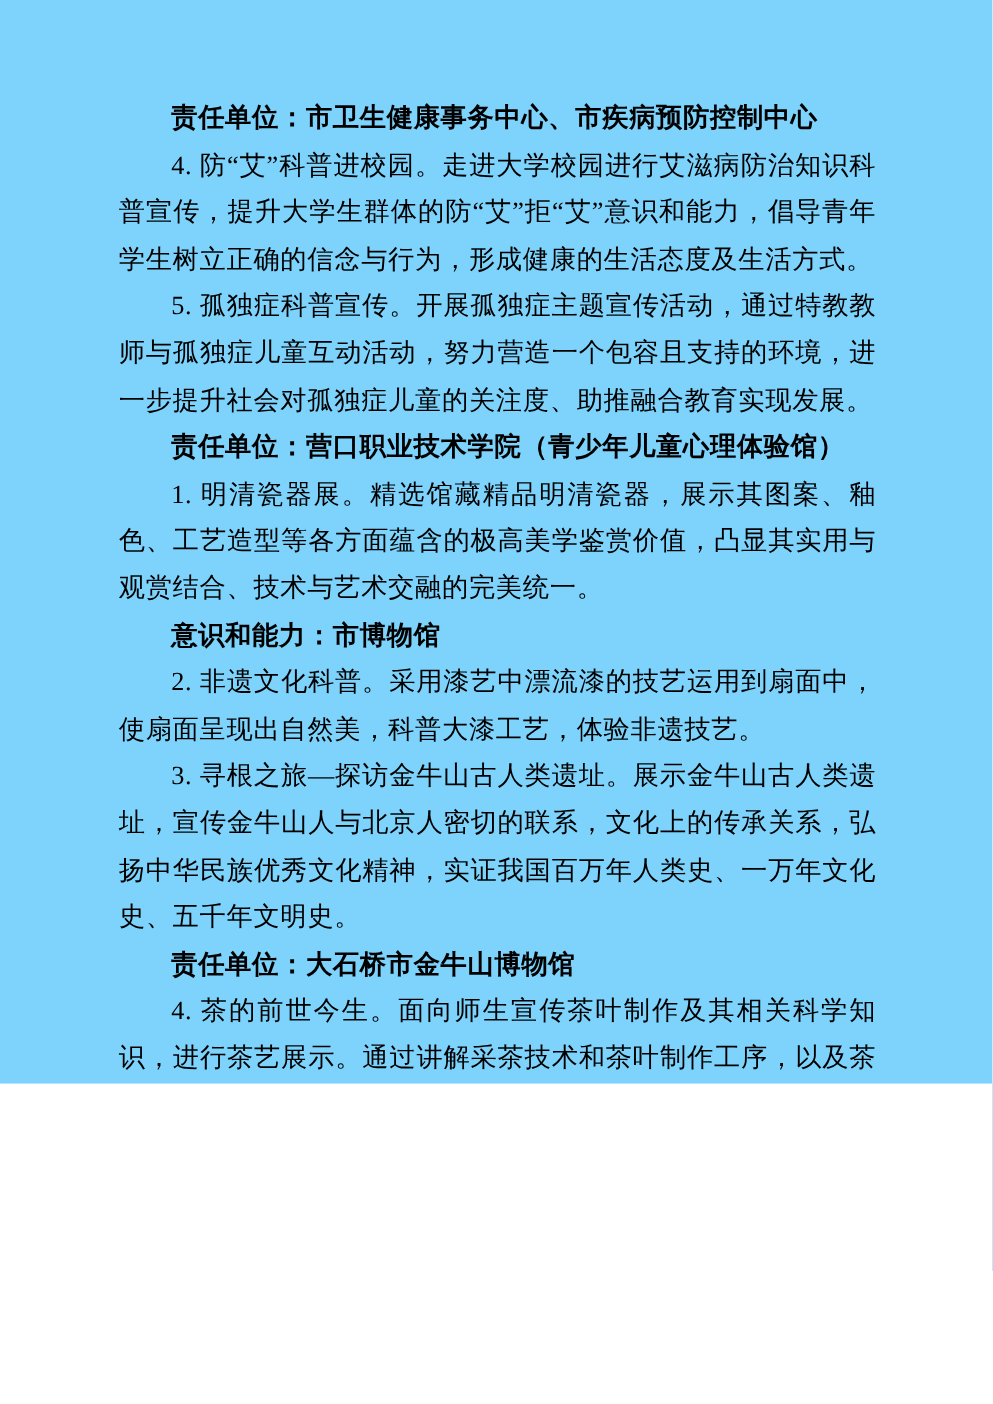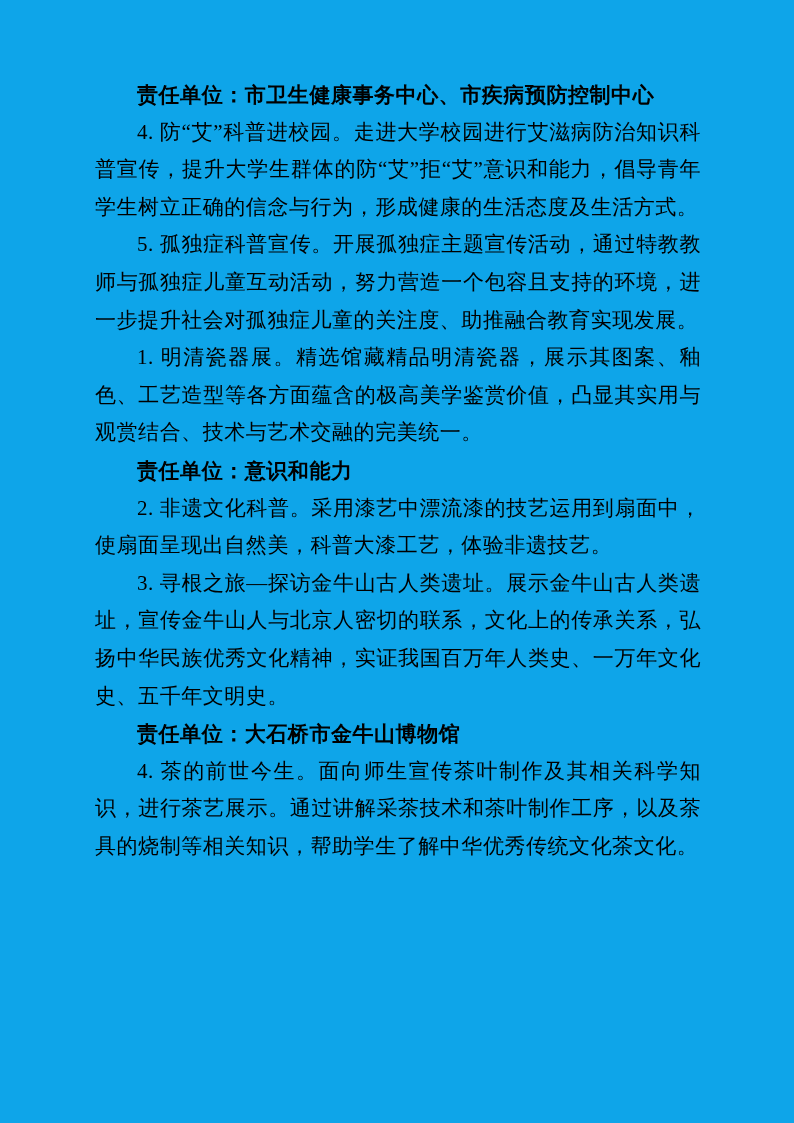--- a/index.html
+++ b/index.html
@@ -3,22 +3,22 @@
 <meta charset="utf-8">
 <style>
   html, body {
     margin: 0;
     padding: 0;
     background: #ffffff;
   }
   .page {
     position: relative;
     width: 794px;
-    height: 1123px;
-    background: #0ea5e9;
+    height: 867px;
+    background: #7dd3fc;
     overflow: hidden;
     color: #000000;
   }
   .content {
     position: absolute;
     top: 76px;
     left: 95px;
     width: 606px;
   }
   p {
@@ -45,20 +45,21 @@
   }
 </style>
 </head>
 <body>
 
 <div class="page">
   <div class="content">
     <p class="para-unit">责任单位：市卫生健康事务中心、市疾病预防控制中心</p>
     <p class="para-body">4. 防“艾”科普进校园。走进大学校园进行艾滋病防治知识科普宣传，提升大学生群体的防“艾”拒“艾”意识和能力，倡导青年学生树立正确的信念与行为，形成健康的生活态度及生活方式。</p>
     <p class="para-body">5. 孤独症科普宣传。开展孤独症主题宣传活动，通过特教教师与孤独症儿童互动活动，努力营造一个包容且支持的环境，进一步提升社会对孤独症儿童的关注度、助推融合教育实现发展。</p>
+    <p class="para-unit">责任单位：营口职业技术学院（青少年儿童心理体验馆）</p>
     <p class="para-body">1. 明清瓷器展。精选馆藏精品明清瓷器，展示其图案、釉色、工艺造型等各方面蕴含的极高美学鉴赏价值，凸显其实用与观赏结合、技术与艺术交融的完美统一。</p>
-    <p class="para-unit">责任单位：意识和能力</p>
+    <p class="para-unit">意识和能力：市博物馆</p>
     <p class="para-body">2. 非遗文化科普。采用漆艺中漂流漆的技艺运用到扇面中，使扇面呈现出自然美，科普大漆工艺，体验非遗技艺。</p>
     <p class="para-body">3. 寻根之旅—探访金牛山古人类遗址。展示金牛山古人类遗址，宣传金牛山人与北京人密切的联系，文化上的传承关系，弘扬中华民族优秀文化精神，实证我国百万年人类史、一万年文化史、五千年文明史。</p>
     <p class="para-unit">责任单位：大石桥市金牛山博物馆</p>
     <p class="para-body">4. 茶的前世今生。面向师生宣传茶叶制作及其相关科学知识，进行茶艺展示。通过讲解采茶技术和茶叶制作工序，以及茶具的烧制等相关知识，帮助学生了解中华优秀传统文化茶文化。</p>
   </div>
 </div>
 
 </body></html>

